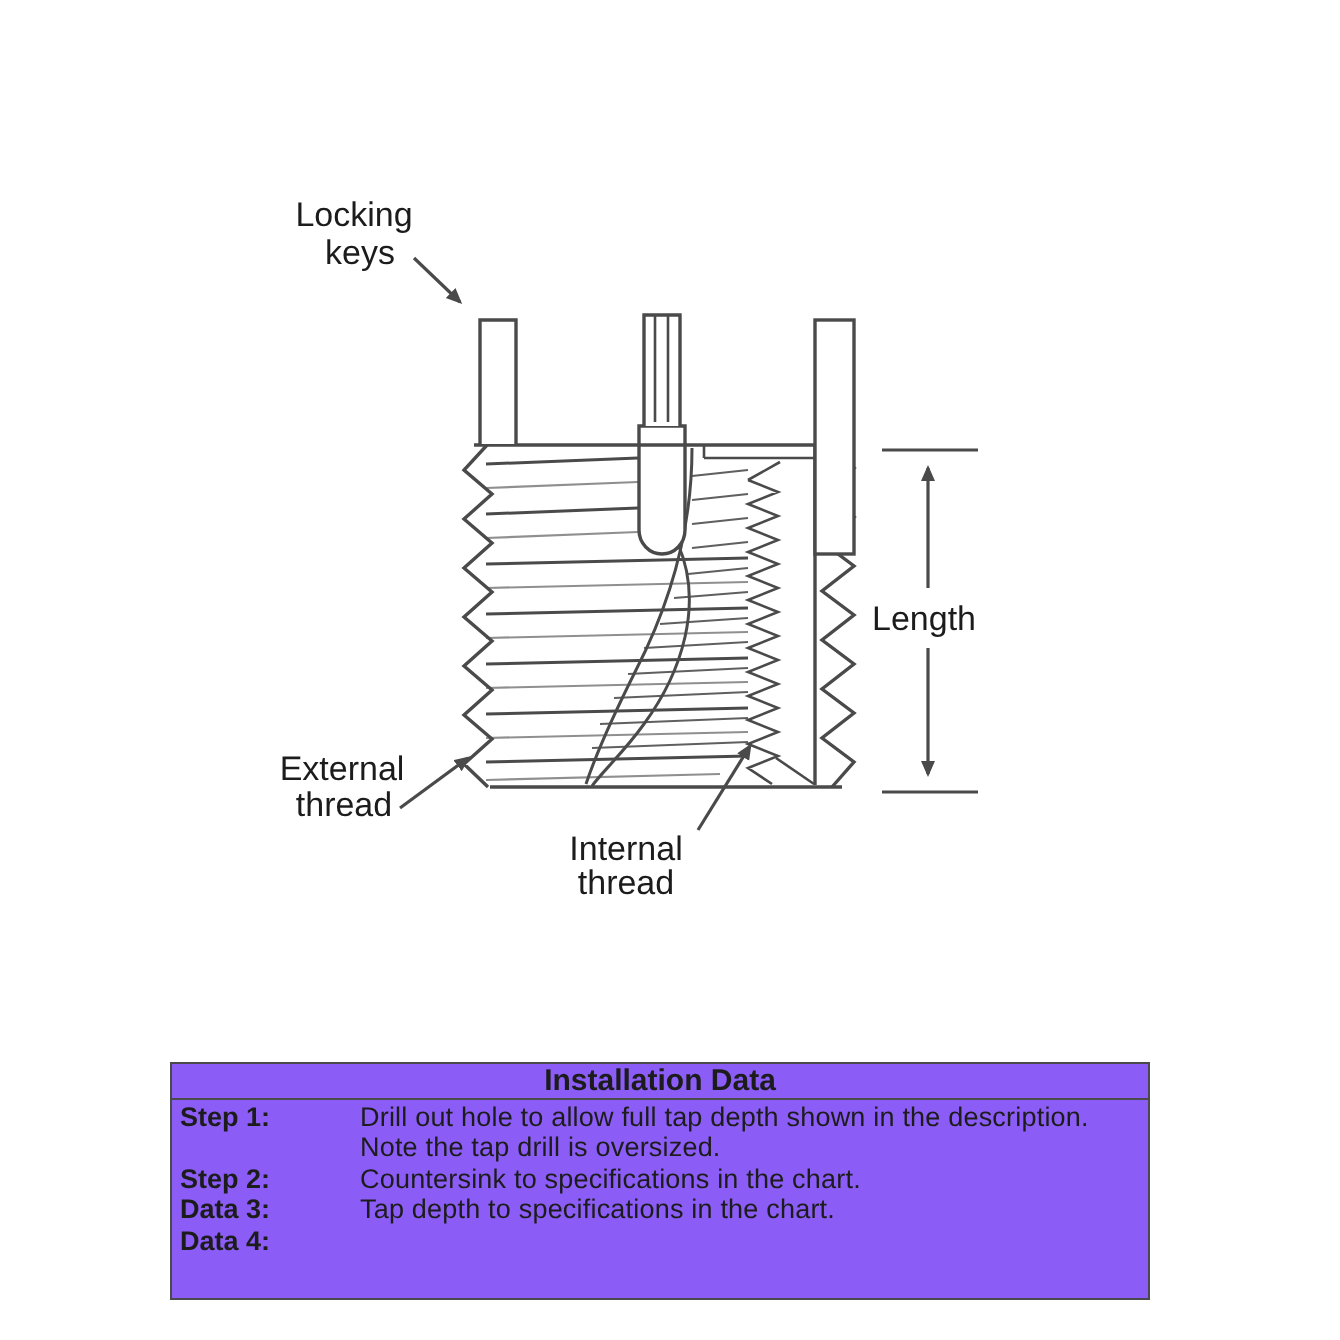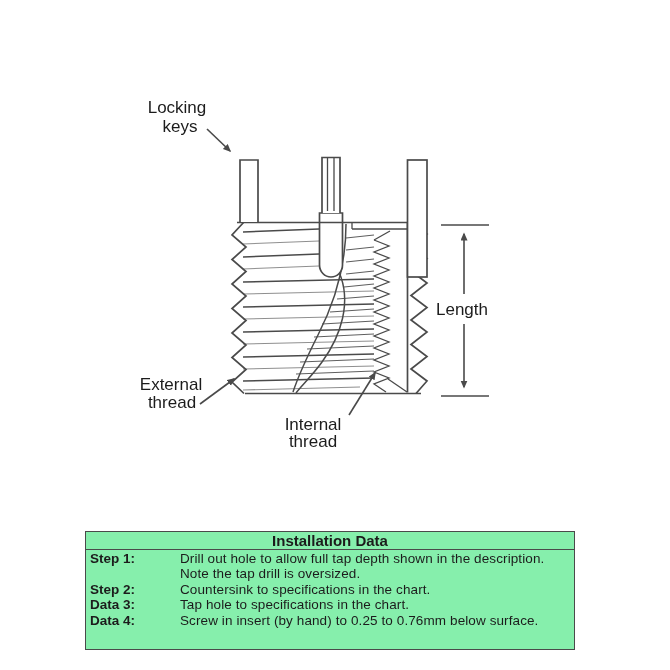--- a/index.html
+++ b/index.html
@@ -21,21 +21,21 @@
   .hatch-dark{stroke:var(--line); fill:none; stroke-width:1.5;}
   .hatch-light{stroke:var(--line-light); fill:none; stroke-width:1.1;}
   .hatch-fine{stroke:var(--line-mid); fill:none; stroke-width:1.1;}
   .whitefill{fill:#ffffff; stroke:var(--line); stroke-width:1.7;}
   .leader{stroke:var(--line); stroke-width:1.6; fill:none;}
   .dim{stroke:var(--line); stroke-width:1.6; fill:none;}
 
   
   .itable{
     position:absolute; left:85px; top:531px; width:490px; height:119px;
-    border:1.6px solid var(--line); box-sizing:border-box; background:#86efac;
+    border:1.6px solid var(--line); box-sizing:border-box; background:#8b5cf6;
     color:var(--text); overflow:hidden;
   }
   .ititle{
     font-size:15px; font-weight:bold; text-align:center;
     line-height:16px; padding-top:1px;
     border-bottom:1.6px solid var(--line);
   }
   .irows{padding:1px 2px 0 4px;}
   .irow{
     display:grid; grid-template-columns:62px 1fr;
@@ -151,22 +151,21 @@
       <div class="irow">
         <span class="ilabel">Step 1:</span>
         <span class="itext">Drill out hole to allow full tap depth shown in the description. Note the tap drill is oversized.</span>
       </div>
       <div class="irow">
         <span class="ilabel">Step 2:</span>
         <span class="itext">Countersink to specifications in the chart.</span>
       </div>
       <div class="irow">
         <span class="ilabel">Data 3:</span>
-        <span class="itext">Tap hole to specifications in the chart.</span>
+        <span class="itext">Tap depth to specifications in the chart.</span>
       </div>
       <div class="irow">
         <span class="ilabel">Data 4:</span>
-        <span class="itext">Screw in insert (by hand) to 0.25 to 0.76mm below surface.</span>
       </div>
     </div>
   </div>
 
 </div>
 
 </body></html>

